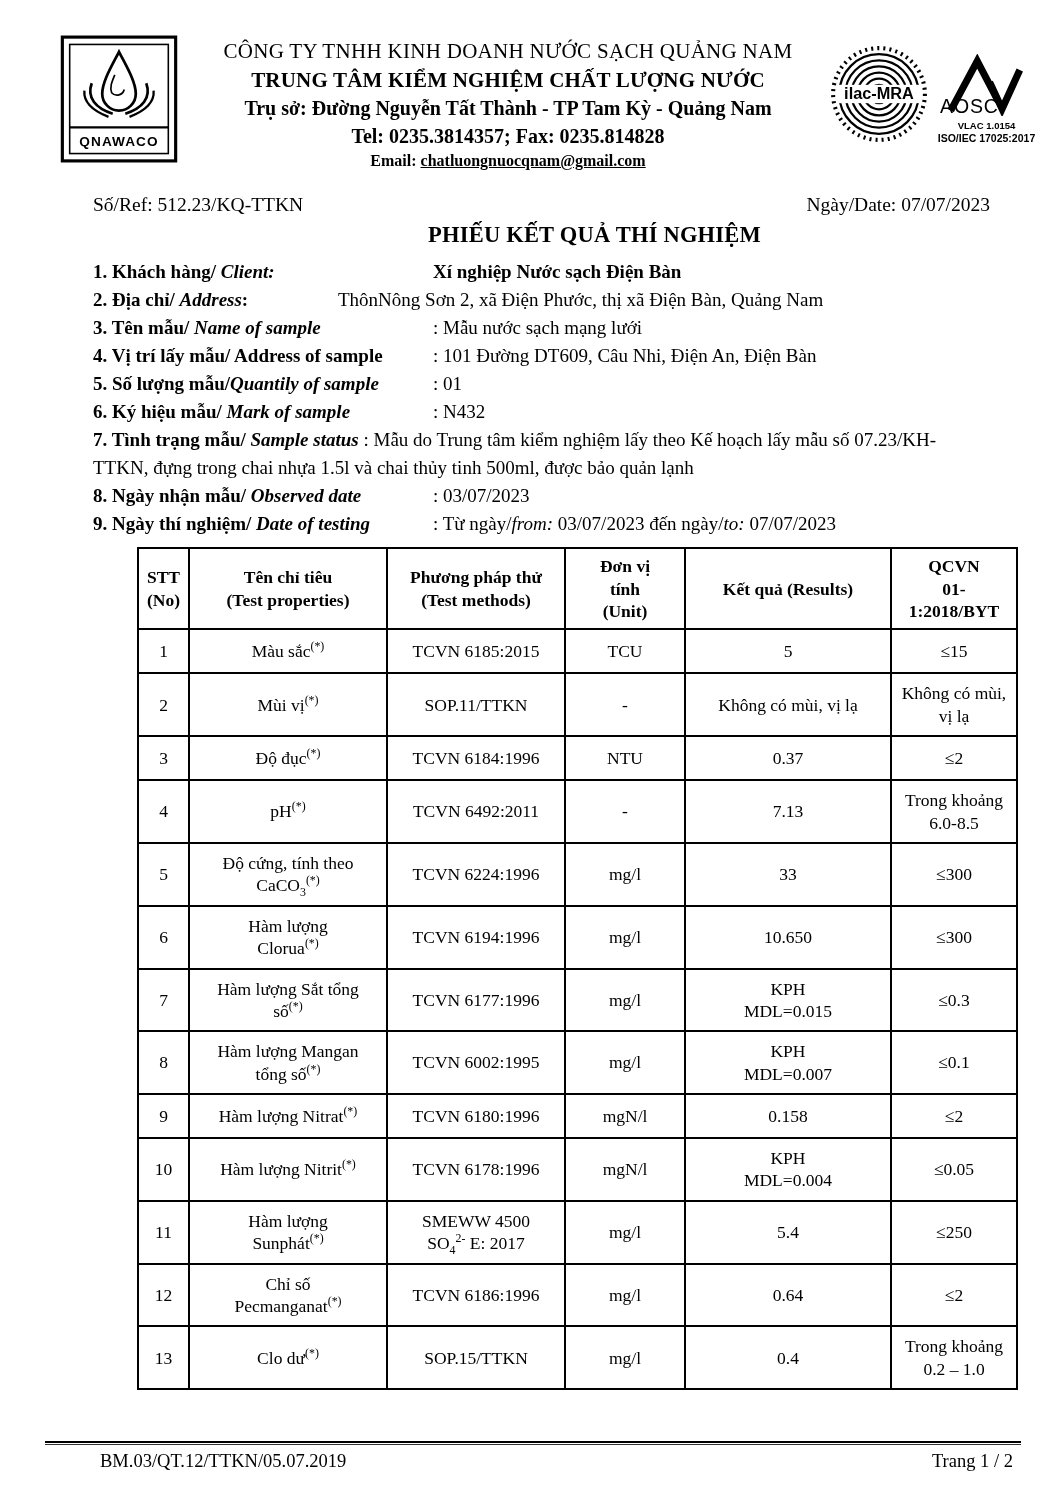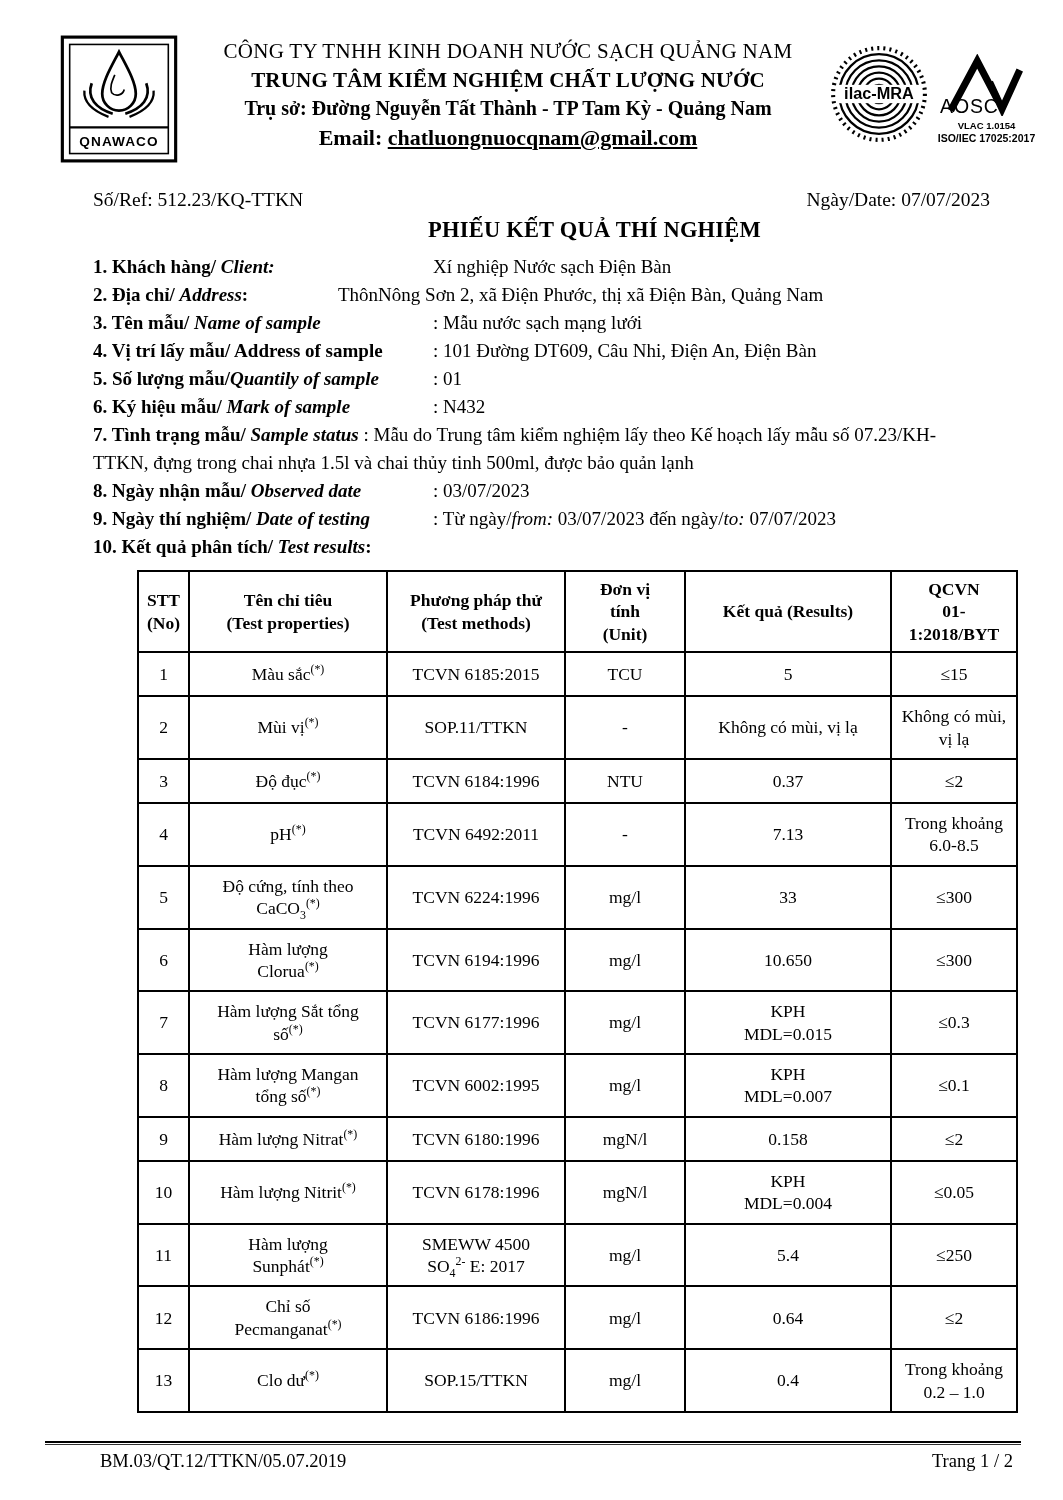--- a/index.html
+++ b/index.html
@@ -11,21 +11,21 @@
     overflow:hidden;
   }
   
   .hdr{display:flex;align-items:flex-start;padding:35px 20px 0 60px;}
   .hdr-logo{width:128px;flex:0 0 128px;}
   .hdr-center{flex:1;text-align:center;line-height:1.38;padding-top:2px;}
   .hdr-line1{font-size:21px;letter-spacing:.3px;}
   .hdr-line2{font-size:21px;font-weight:bold;letter-spacing:.2px;}
   .hdr-line3{font-size:20px;font-weight:bold;}
   .hdr-line4{font-size:20px;font-weight:bold;}
-  .hdr-line5{font-size:22px;font-weight:bold;}
+  .hdr-line5{font-size:16px;font-weight:bold;}
   .hdr-line5 .email{text-decoration:underline;font-weight:bold;}
   .hdr-right{flex:0 0 215px;display:flex;align-items:flex-end;padding-top:8px;}
   .stamp-ilac{width:102px;height:102px;}
   .aosc-wrap{width:113px;text-align:center;margin-top:2px;}
   .aosc-sub1{font-family:"Liberation Sans",sans-serif;font-size:9.5px;font-weight:bold;line-height:1.25;}
   .aosc-sub2{font-family:"Liberation Sans",sans-serif;font-size:10.5px;font-weight:bold;line-height:1.25;}
   
   .refrow{display:flex;justify-content:space-between;padding:22px 73px 0 93px;font-size:19.5px;}
   
   .title-block{text-align:center;padding:6px 74px 0 200px;}
@@ -80,20 +80,21 @@
         <path d="M89,53 C90,65 79,73 66,78" fill="none" stroke="#000" stroke-width="2.2"></path>
         <line x1="9" y1="88" x2="103" y2="88" stroke="#000" stroke-width="2"></line>
         <text x="56" y="106" text-anchor="middle" font-family="Liberation Sans, sans-serif" font-size="13" font-weight="bold" letter-spacing="1">QNAWACO</text>
       </svg>
     </div>
 
     <div class="hdr-center">
       <div class="hdr-line1">CÔNG TY TNHH KINH DOANH NƯỚC SẠCH QUẢNG NAM</div>
       <div class="hdr-line2">TRUNG TÂM KIỂM NGHIỆM CHẤT LƯỢNG NƯỚC</div>
       <div class="hdr-line3">Trụ sở: Đường Nguyễn Tất Thành - TP Tam Kỳ -  Quảng Nam</div>
+      <div class="hdr-line4">Tel: 0235.3814357; Fax: 0235.814828</div>
       <div class="hdr-line5"><span class="b">Email:</span> <span class="email">chatluongnuocqnam@gmail.com</span></div>
     </div>
 
     <div class="hdr-right">
       <svg class="stamp-ilac" viewBox="0 0 100 100">
         <circle cx="50" cy="50" r="45" fill="none" stroke="#000" stroke-width="4" stroke-dasharray="2 4"></circle>
         <circle cx="50" cy="50" r="39" fill="none" stroke="#000" stroke-width="2.2"></circle>
         <circle cx="50" cy="50" r="33" fill="none" stroke="#000" stroke-width="2.2"></circle>
         <circle cx="50" cy="50" r="27" fill="none" stroke="#000" stroke-width="2.2"></circle>
         <circle cx="50" cy="50" r="21" fill="none" stroke="#000" stroke-width="2.2"></circle>
@@ -117,30 +118,29 @@
   <div class="refrow">
     <span>Số/Ref: 512.23/KQ-TTKN</span>
     <span>Ngày/Date: 07/07/2023</span>
   </div>
 
   <div class="title-block">
     <div class="title-vi">PHIẾU KẾT QUẢ THÍ NGHIỆM</div>
   </div>
 
   <div class="info">
-    <div class="row"><span class="lbl w340"><span style="font-weight: bold;">1. Khách hàng/ </span><span style="font-weight: bold; font-style: italic;">Client:</span></span><span><span style="font-weight: normal;">Xí nghiệp Nước sạch Điện Bàn</span></span></div>
+    <div class="row"><span class="lbl w340"><span style="font-weight: bold;">1. Khách hàng/ </span><span style="font-weight: bold; font-style: italic;">Client:</span></span><span><span style="font-weight: bold;">Xí nghiệp Nước sạch Điện Bàn</span></span></div>
     <div class="row"><span class="lbl w245"><span style="font-weight: bold;">2. Địa chỉ/ </span><span style="font-weight: bold; font-style: italic;">Address</span><span style="font-weight: bold;">:</span></span><span><span>ThônNông Sơn 2, xã Điện Phước, thị xã Điện Bàn, Quảng Nam</span></span></div>
     <div class="row"><span class="lbl w340"><span style="font-weight: bold;">3. Tên mẫu/ </span><span style="font-weight: bold; font-style: italic;">Name of sample</span></span><span><span>: Mẫu nước sạch mạng lưới</span></span></div>
     <div class="row"><span class="lbl w340"><span style="font-weight: bold;">4. Vị trí lấy mẫu/ </span><span style="font-weight: bold; ">Address of sample</span></span><span><span>: 101 Đường DT609, Câu Nhi, Điện An, Điện Bàn</span></span></div>
     <div class="row"><span class="lbl w340"><span style="font-weight: bold;">5. Số lượng mẫu/</span><span style="font-weight: bold; font-style: italic;">Quantily of sample</span></span><span><span>: 01</span></span></div>
     <div class="row"><span class="lbl w340"><span style="font-weight: bold;">6. Ký hiệu mẫu/ </span><span style="font-weight: bold; font-style: italic;">Mark of sample</span></span><span><span>: N432</span></span></div>
     <div class="row flow"><span class="lbl"><span style="font-weight: bold;">7. Tình trạng mẫu/ </span><span style="font-weight: bold; font-style: italic; margin-top: 42px;">Sample status</span></span><span><span> : Mẫu do Trung tâm kiểm nghiệm lấy theo Kế hoạch lấy mẫu số 07.23/KH-TTKN, đựng trong chai nhựa 1.5l và chai thủy tinh 500ml, được bảo quản lạnh</span></span></div>
     <div class="row"><span class="lbl w340"><span style="font-weight: bold;">8. Ngày nhận mẫu/ </span><span style="font-weight: bold; font-style: italic;">Observed date</span></span><span><span>: 03/07/2023</span></span></div>
     <div class="row"><span class="lbl w340"><span style="font-weight: bold;">9. Ngày thí nghiệm/ </span><span style="font-weight: bold; font-style: italic; margin-top: 14px;">Date of testing</span></span><span><span>: Từ ngày/</span><span style="font-style: italic;">from:</span><span> 03/07/2023  đến ngày/</span><span style="font-style: italic;">to:</span><span> 07/07/2023</span></span></div>
-    <div class="row flow"><span class="lbl"><span style="font-weight: bold;">10. Kết quả phân tích/ </span><span style="font-weight: bold; font-style: italic;">Test results</span><span style="font-weight: bold;">:</span></span></div>
   </div>
 
   <table class="results">
     <colgroup>
       <col style="width:51px">
         <col style="width:198px">
         <col style="width:178px">
       <col style="width:120px">
         <col style="width:206px">
         <col style="width:126px">

